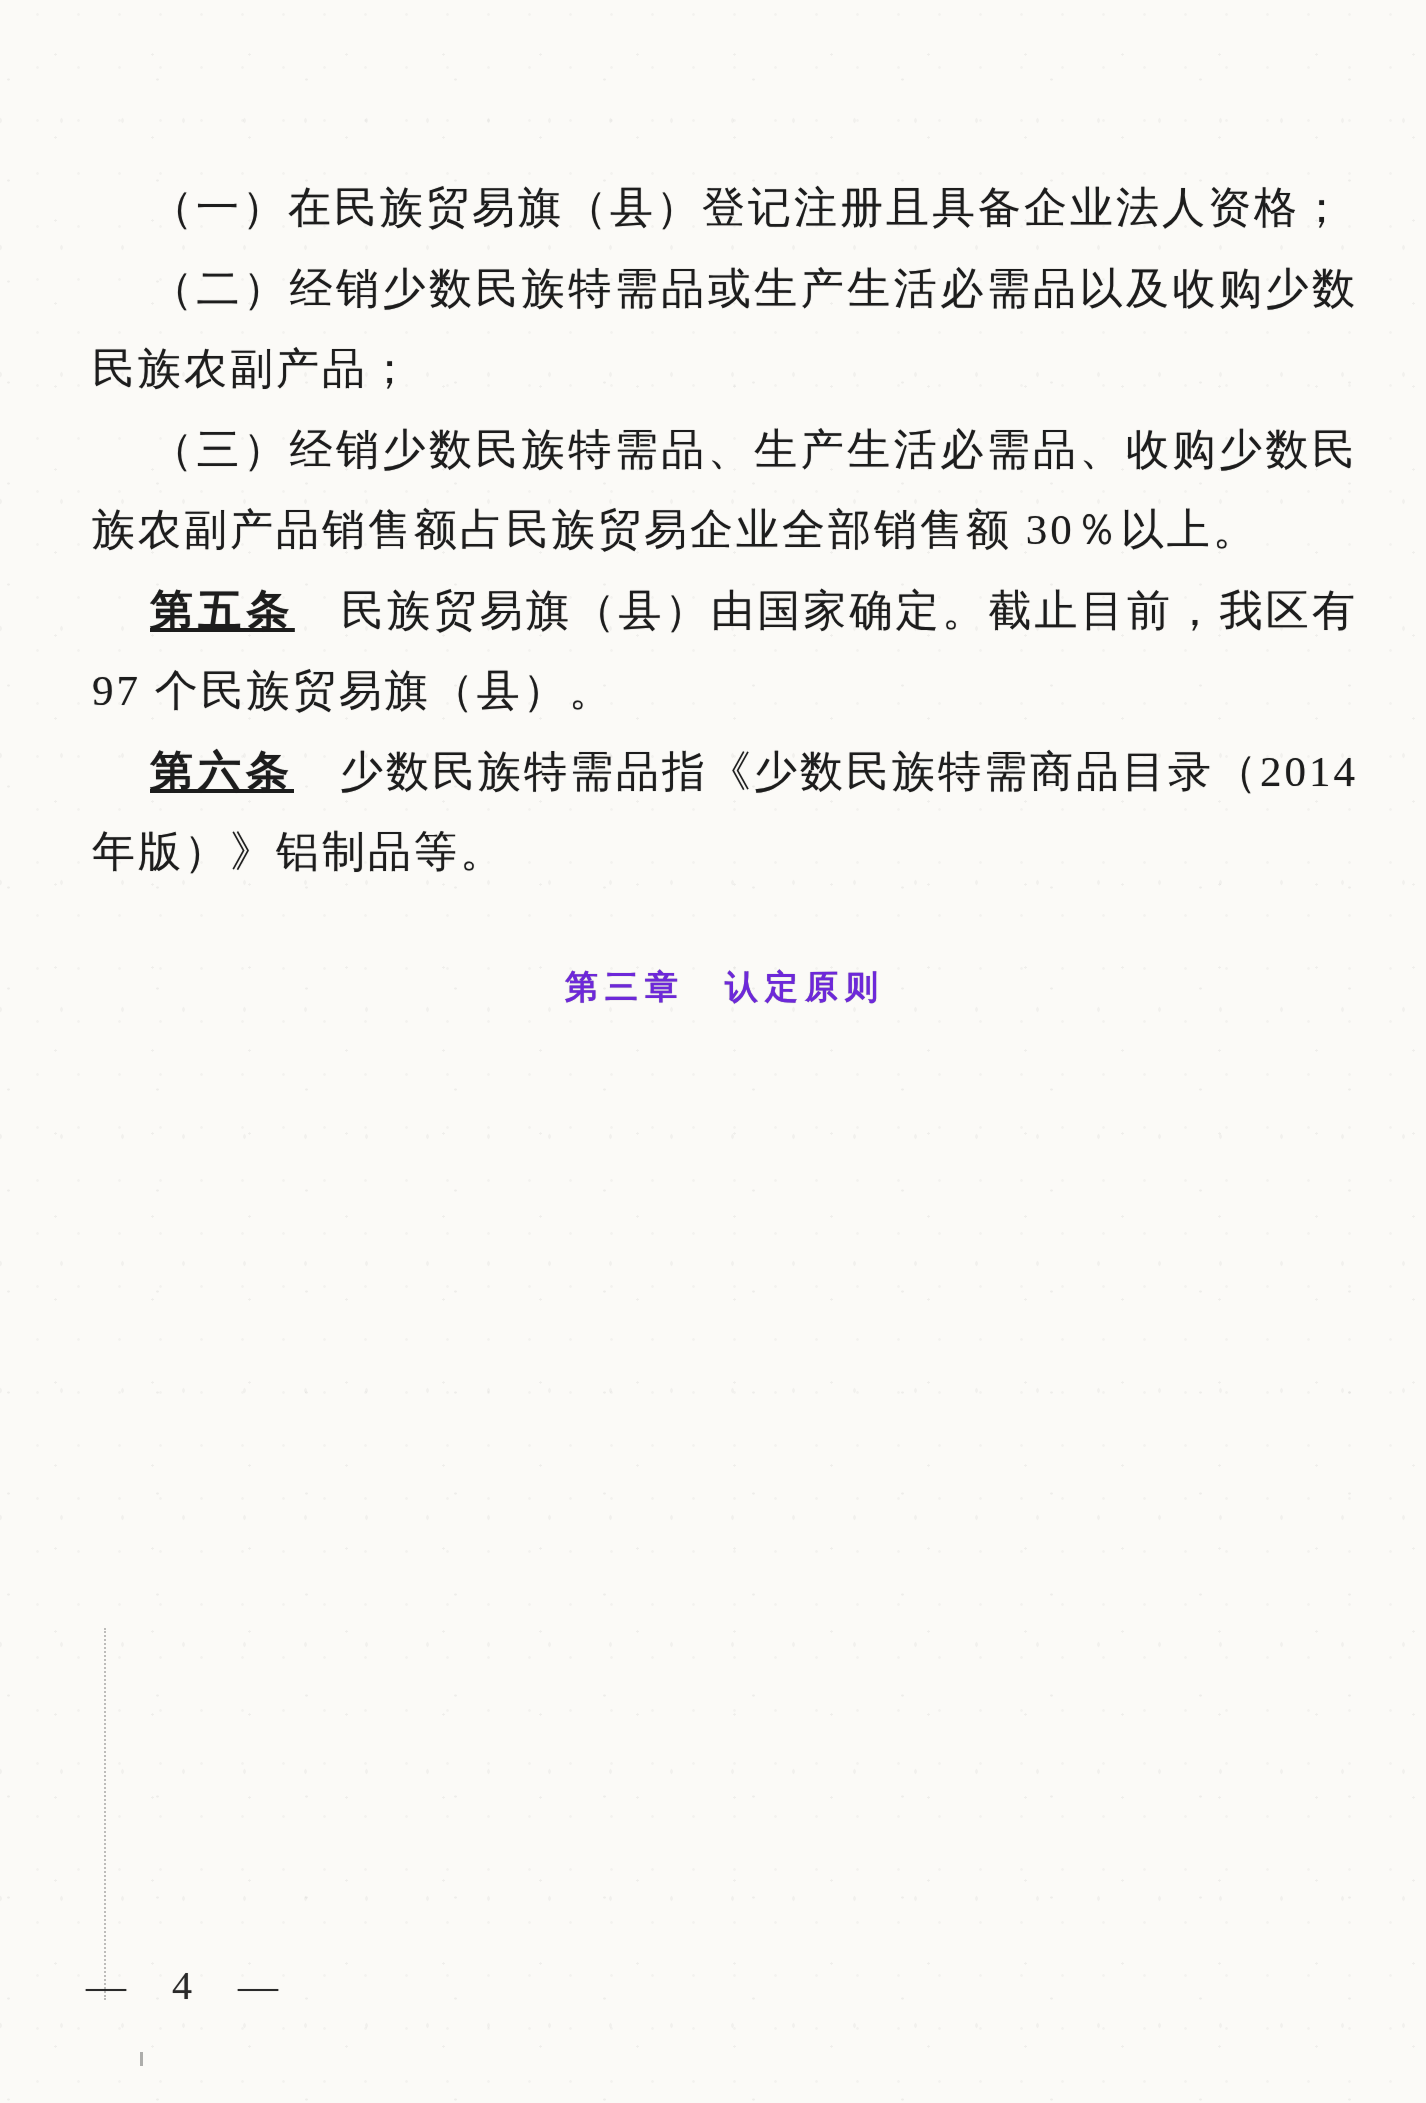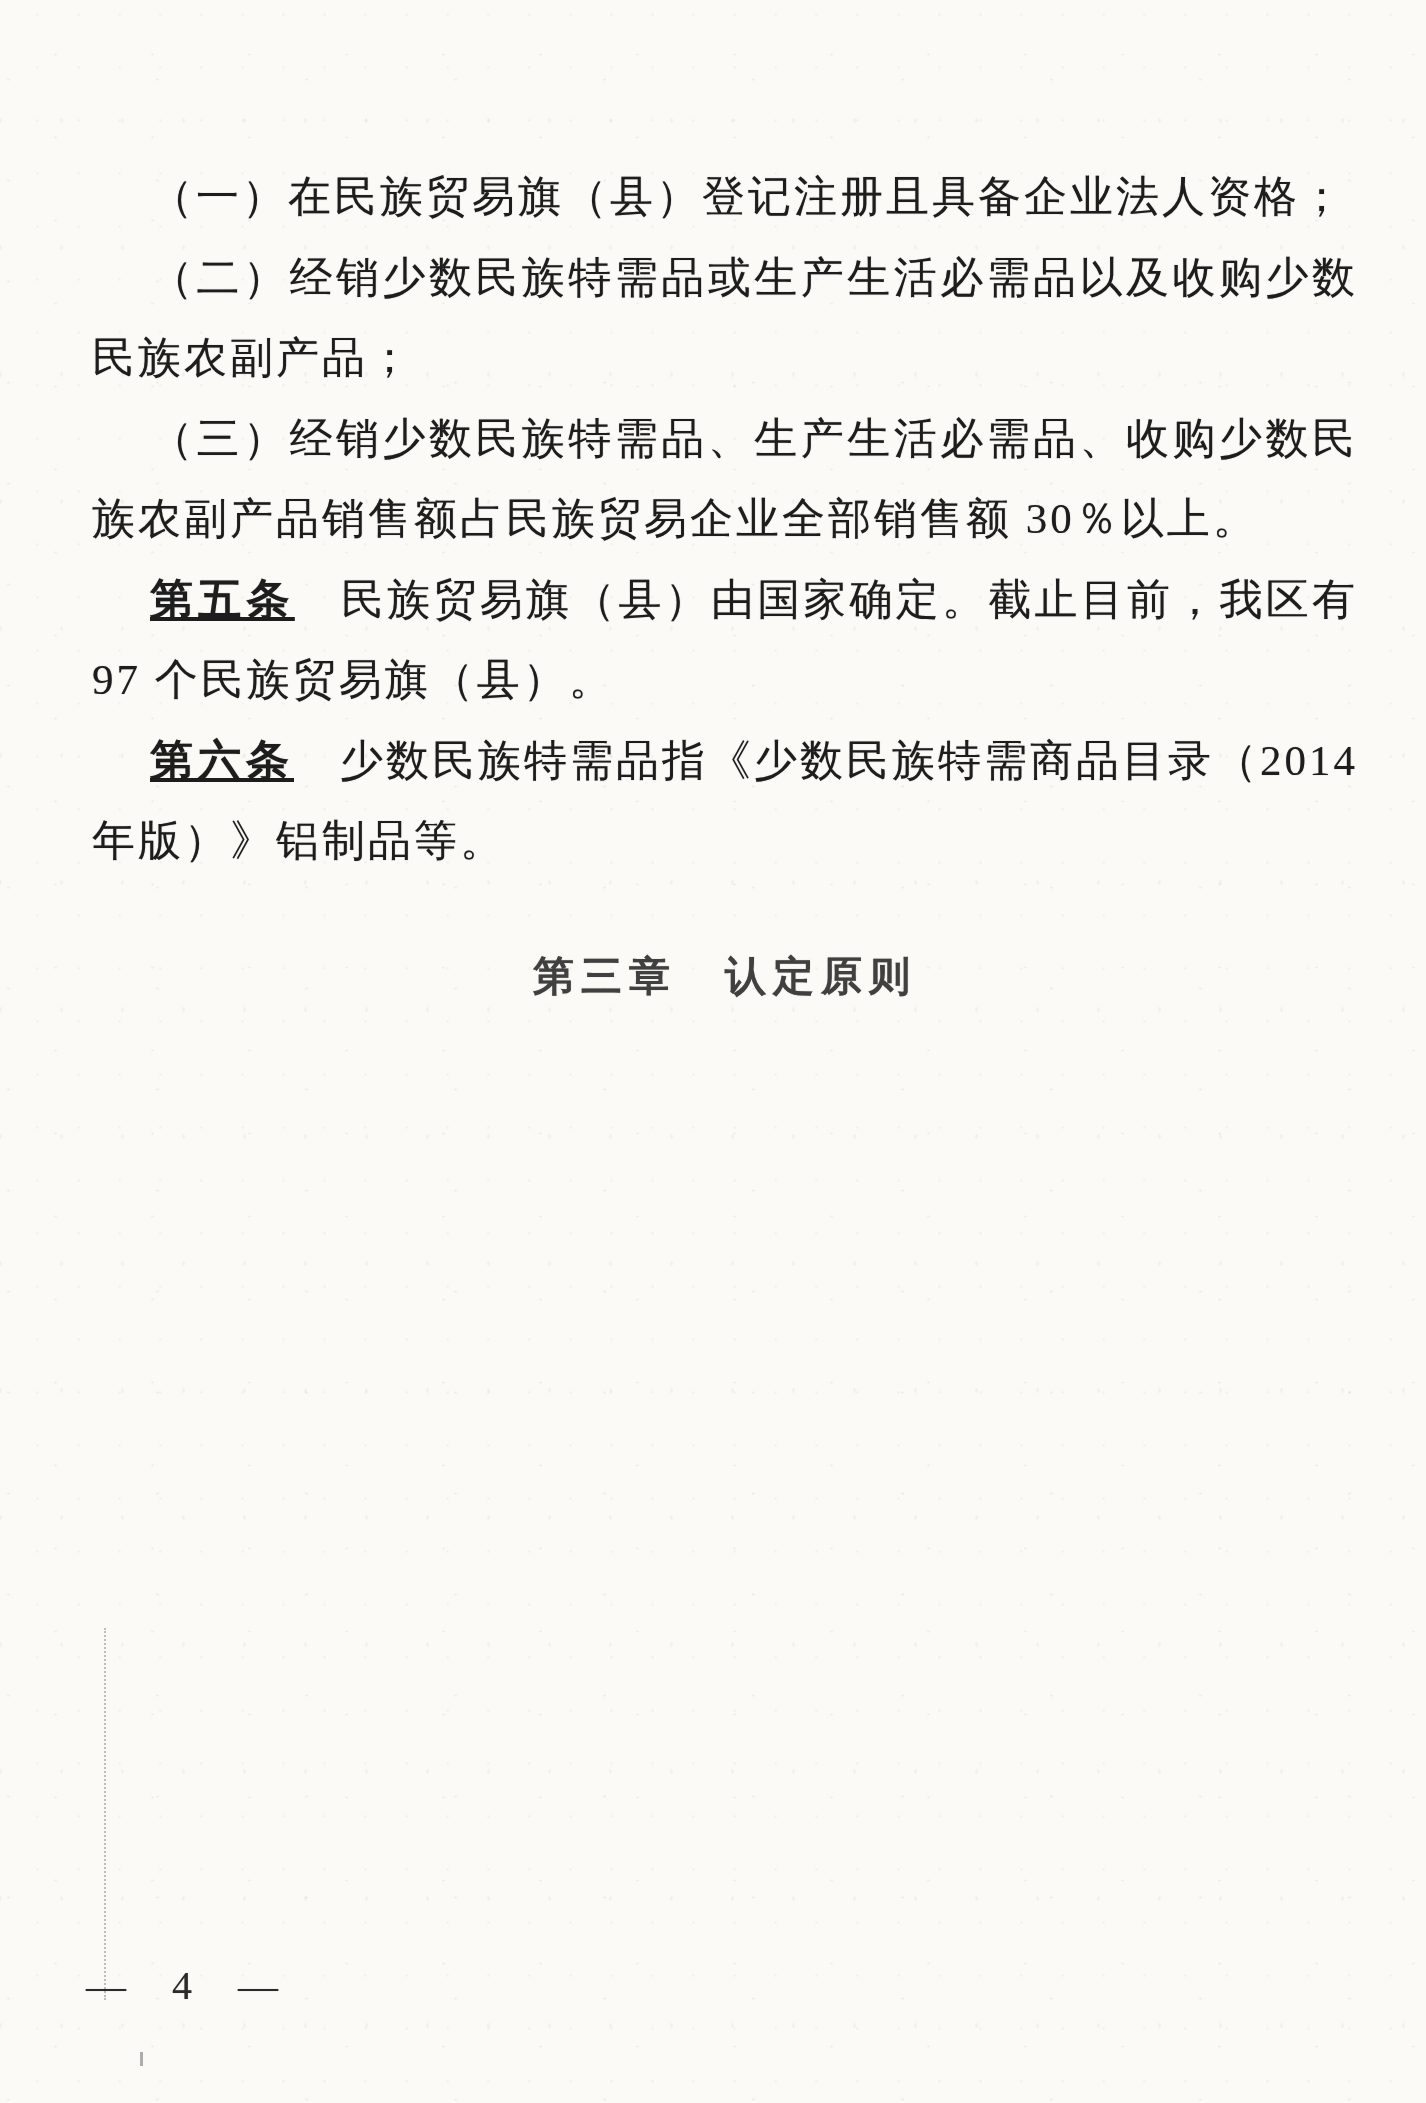--- a/index.html
+++ b/index.html
@@ -20,49 +20,49 @@
     background-image:
       radial-gradient(rgba(40,40,40,0.055) 1px, transparent 1.6px),
       radial-gradient(rgba(40,40,40,0.045) 1px, transparent 1.5px),
       radial-gradient(rgba(40,40,40,0.06) 1.2px, transparent 1.9px),
       radial-gradient(rgba(40,40,40,0.035) 1px, transparent 1.4px);
     background-size: 97px 83px, 61px 127px, 149px 101px, 41px 53px;
     background-position: 7px 13px, 31px 57px, 83px 29px, 17px 41px;
   }
   .page-content {
     position: absolute;
-    top: 156px;
+    top: 167px;
     left: 92px;
     width: 1266px;
   }
   p.para {
     margin: 0;
     font-size: 43px;
     line-height: 80px;
     letter-spacing: 3px;
     text-align: justify;
     text-indent: 58px;
     text-shadow: 0 0 1px rgba(20,20,20,0.45);
   }
   .lead {
     font-weight: bold;
     font-family: "Liberation Sans", "DejaVu Sans", sans-serif;
     letter-spacing: 5px;
     text-decoration: underline;
   }
   h2.chapter {
     margin: 55px 0 54px 0;
-    font-size: 41px;
+    font-size: 33px;
     line-height: 80px;
     font-weight: bold;
     text-align: center;
     text-indent: 0;
     letter-spacing: 7px;
     font-family: "Liberation Sans", "DejaVu Sans", sans-serif;
-    color: #404040;
+    color: #6d28d9;
     text-shadow: 0 0 1px rgba(20,20,20,0.4);
   }
   .page-footer {
     position: absolute;
     left: 86px;
     top: 1962px;
     font-size: 40px;
     letter-spacing: 18px;
     color: #2a2a2a;
     text-shadow: 0 0 1px rgba(20,20,20,0.35);

